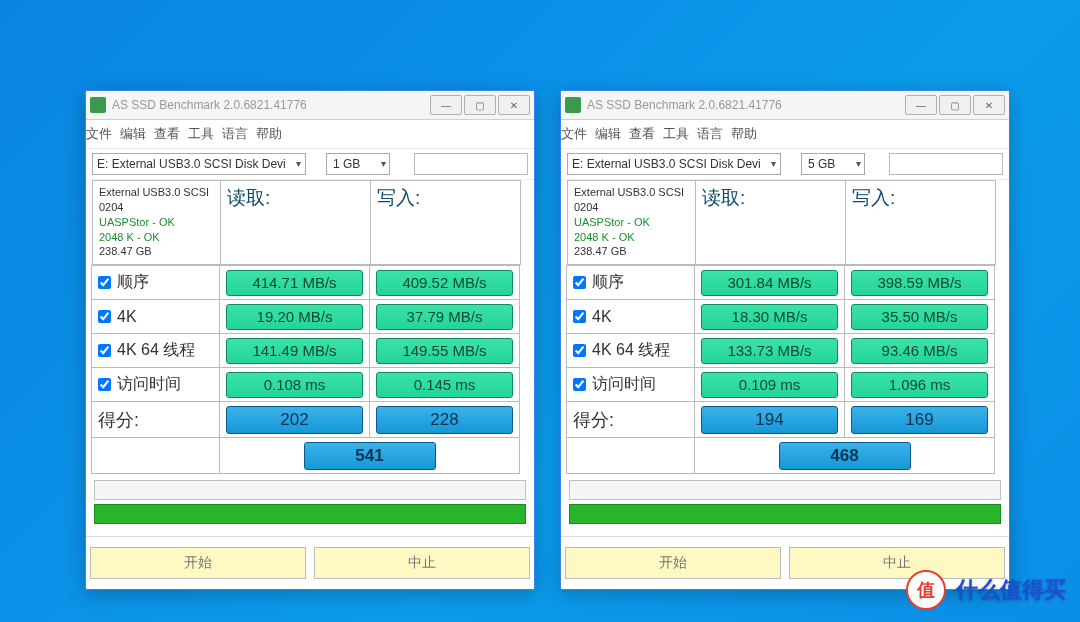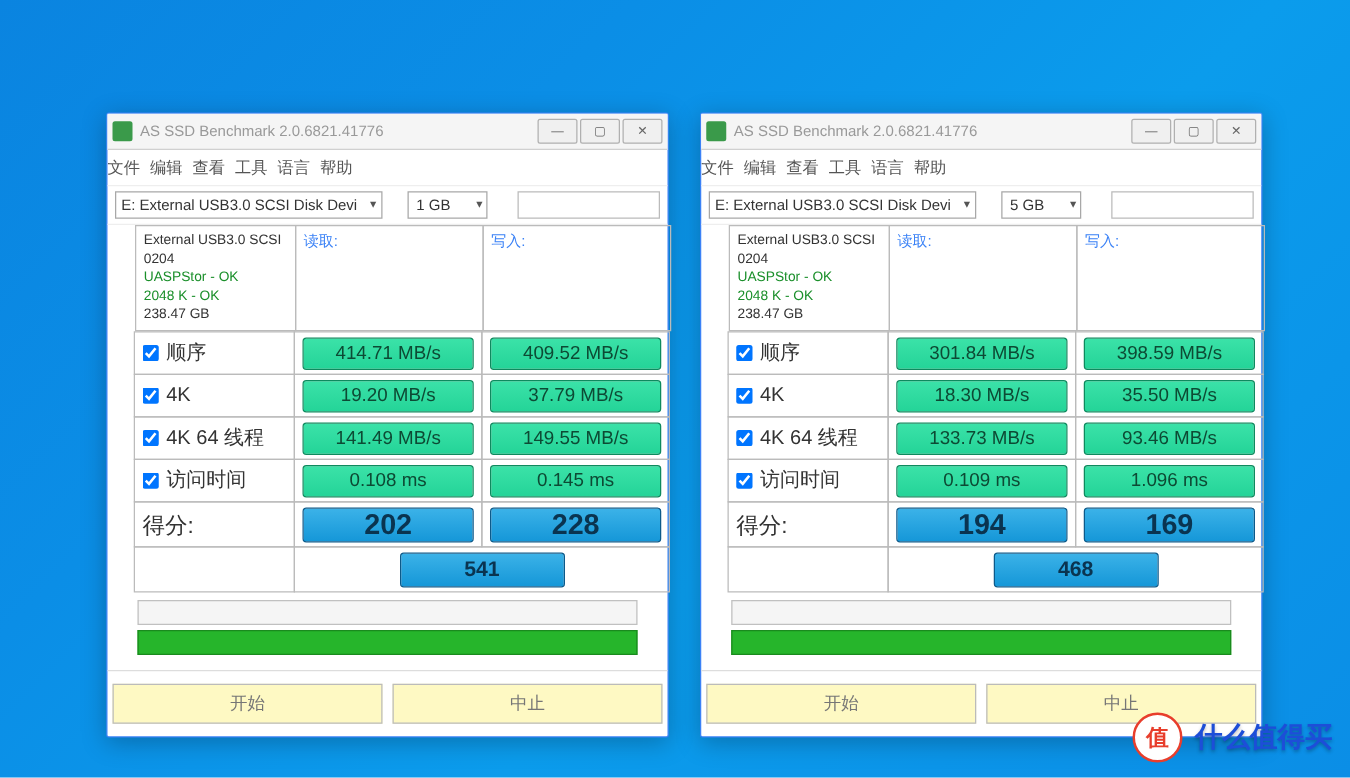--- a/index.html
+++ b/index.html
@@ -41,46 +41,46 @@
   position:relative;white-space:nowrap;overflow:hidden;width:190px;height:16px;line-height:16px
 }
 .drivesel::after{content:"▾";position:absolute;right:4px;top:2px;color:#555;font-size:10px}
 .sizesel{
   border:1px solid #a8a8a8;background:#fff;padding:2px 14px 2px 6px;font-size:12px;
   position:relative;height:16px;line-height:16px;width:42px
 }
 .sizesel::after{content:"▾";position:absolute;right:3px;top:2px;color:#555;font-size:10px}
 .spacer-input{flex:1;border:1px solid #bbb;height:20px;background:#fff;margin-left:4px}
 
-.content{padding:0 22px 6px}
+.content{padding:0 6px 6px}
 
 .headgrid{display:grid;grid-template-columns:128px 150px 150px;height:84px;border:1px solid #fff}
 .headgrid>div{border:1px solid #bbb;padding:4px 6px;margin:-1px 0 0 -1px}
 .devinfo{font-size:11px;line-height:1.35}
 .devinfo .ok{color:#1a8f2a}
-.colhead{font-size:12px;color:#3b82f6}
+.colhead{font-size:19px;color:#0c4a6e}
 
 .datagrid{display:grid;grid-template-columns:128px 150px 150px;grid-auto-rows:34px}
 .datagrid>div{border:1px solid #bbb;margin:-1px 0 0 -1px;display:flex;align-items:center;padding:0 6px}
 .labelcell{font-size:16px;color:#333;gap:6px}
 .labelcell input[type=checkbox]{margin:0}
 .valbtn{
   flex:1;height:24px;border:1px solid #0e8a5e;border-radius:3px;
   background:linear-gradient(#3be2a8,#24d498);
   display:flex;align-items:center;justify-content:center;
   font-size:15px;color:#0d4a34;font-weight:400
 }
 .resultgrid{display:grid;grid-template-columns:128px 150px 150px;grid-auto-rows:36px}
 .resultgrid>div{border:1px solid #bbb;margin:-1px 0 0 -1px;display:flex;align-items:center;padding:0 6px}
 .scorelabel{font-size:18px}
 .scorebtn{
   flex:1;height:26px;border:1px solid #0c5a8a;border-radius:3px;
   background:linear-gradient(#3bb2e8,#1597d8);
   display:flex;align-items:center;justify-content:center;
-  font-size:23px;color:#0a3450;font-weight:700
+  font-size:17px;color:#0a3450;font-weight:400
 }
 .totalrow{display:grid;grid-template-columns:128px 300px;grid-auto-rows:36px}
 .totalrow>div{border:1px solid #bbb;margin:-1px 0 0 -1px;display:flex;align-items:center;justify-content:center;padding:0 6px}
 .totalbtn{
   width:130px;height:26px;border:1px solid #0c5a8a;border-radius:3px;
   background:linear-gradient(#3bb2e8,#1597d8);
   display:flex;align-items:center;justify-content:center;
   font-size:17px;color:#0a3450;font-weight:700
 }
 

